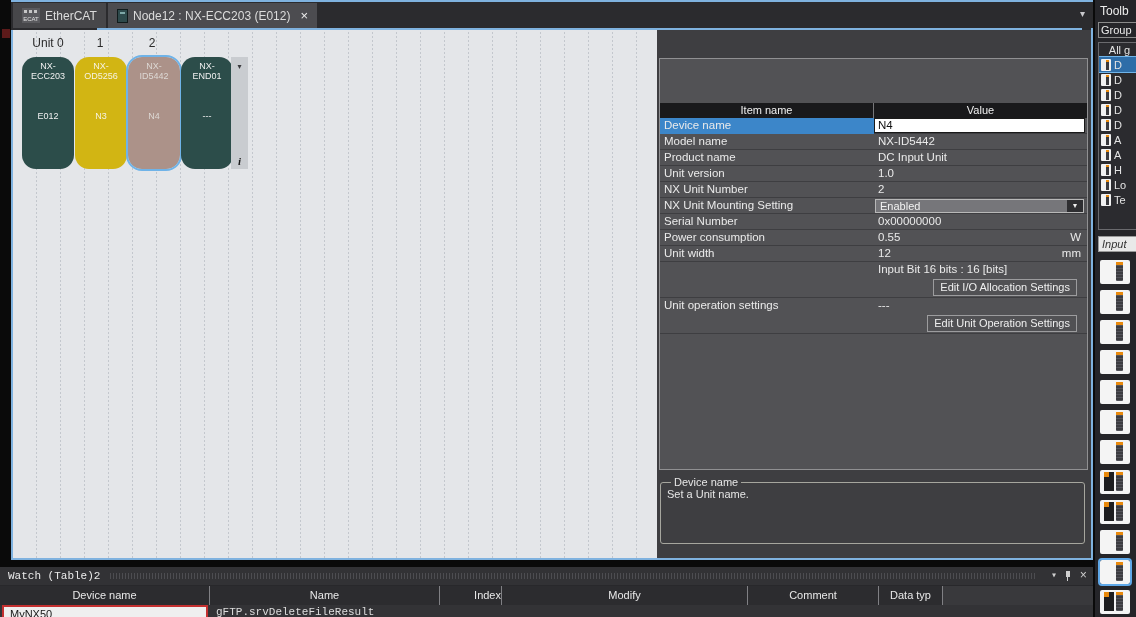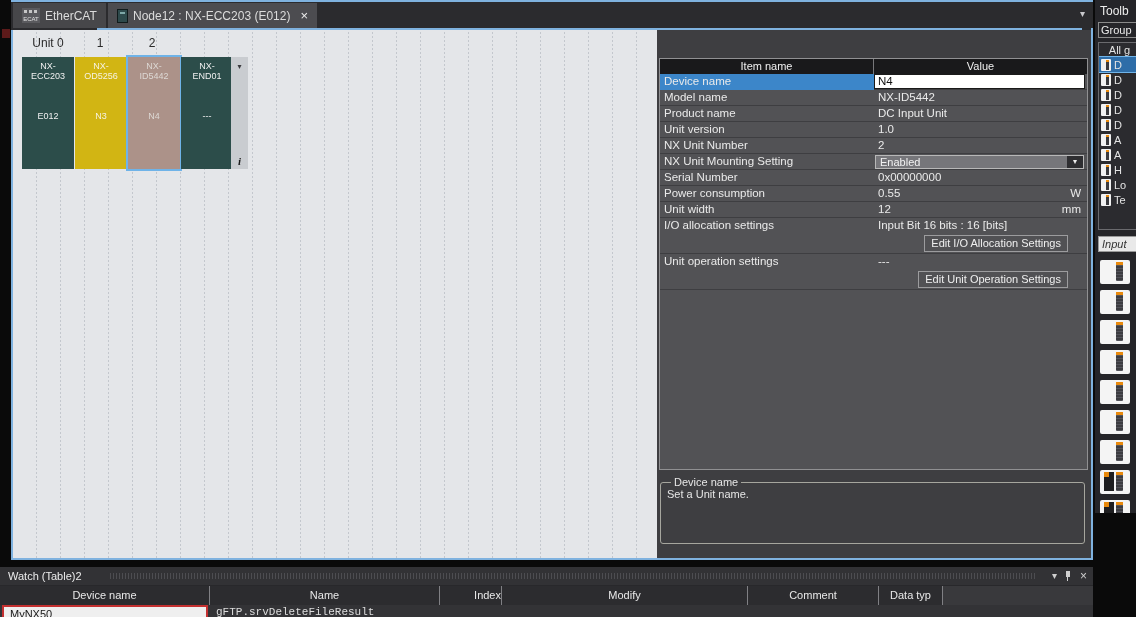--- a/index.html
+++ b/index.html
@@ -34,81 +34,81 @@
   .eb-right{left:1091px;top:28px;width:2px;height:532px;}
   .eb-bottom{left:11px;top:558px;width:1082px;height:2px;}
 
   
   .canvas{position:absolute;left:13px;top:30px;width:644px;height:528px;background:#e4e6e9;
      background-image:
         repeating-linear-gradient(to bottom,#e4e6e9 0 2px,rgba(228,230,233,0) 2px 4px),
         repeating-linear-gradient(to right,rgba(0,0,0,0) 0 23px,#c3c7cd 23px 24px);}
   .slot-label{position:absolute;top:6px;font-size:12px;color:#2a2a2a;transform:translateX(-50%);}
   .unit-row{position:absolute;left:9px;top:27px;display:flex;gap:1px;}
-  .unit-block{width:52px;height:112px;position:relative;font-size:9px;text-align:center;}
+  .unit-block{width:52px;height:112px;position:relative;font-size:9px;text-align:center;border-radius:14px;}
   .unit-block.selected{outline:2px solid #6fb3e8;}
   .ub-l1{display:block;margin-top:4px;}
   .ub-l2{display:block;}
   .ub-id{position:absolute;top:54px;left:0;right:0;}
   .unit-strip{position:absolute;left:218px;top:27px;width:17px;height:112px;background:#c9ccd0;text-align:center;}
   .strip-arrow{display:block;margin-top:5px;font-size:8px;color:#3a3a3e;}
   .strip-info{position:absolute;bottom:2px;left:0;right:0;font-family:"Liberation Serif",serif;
       font-style:italic;font-weight:bold;font-size:11px;color:#1a1a1a;}
 
   
   .panel{position:absolute;left:657px;top:30px;width:434px;height:528px;background:#3e3e41;}
   .insp-table{position:absolute;left:2px;top:28px;width:429px;height:412px;border:1px solid #909092;
       display:flex;flex-direction:column;background:#525255;}
-  .insp-head{height:15px;display:flex;background:#19191b;color:#f0f0f0;font-size:11px;line-height:15px;}
+  .insp-head{height:15px;display:flex;background:#19191b;color:#f0f0f0;font-size:11px;line-height:15px;margin-top:44px;}
   .ih-item{width:214px;text-align:center;border-right:1px solid #77777a;}
   .ih-val{flex:1;text-align:center;}
   .insp-row{position:relative;height:16px;border-bottom:1px solid #3e3e41;font-size:11.5px;color:#eaeaea;}
   .insp-row.tall{height:36px;}
   .insp-fill{flex:1;}
   .insp-label{position:absolute;left:0;top:0;width:214px;height:16px;padding:1px 0 0 4px;}
   .insp-label.sel{background:#3c86c9;}
   .insp-val{position:absolute;left:218px;top:1px;white-space:nowrap;}
   .insp-unit{position:absolute;right:6px;top:1px;}
   .insp-input{position:absolute;left:214px;top:0;right:2px;height:15px;background:#fff;
       border:1px solid #1a1a1a;color:#111;font-size:11.5px;padding:0 0 0 3px;line-height:13px;}
   .insp-dd{position:absolute;left:215px;top:1px;right:3px;height:14px;background:#76767a;
       border:1px solid #b8b8b8;color:#f2f2f2;font-size:11px;line-height:12px;padding-left:4px;}
   .dd-arrow{position:absolute;right:0;top:0;width:16px;height:12px;background:#2e2e31;
       text-align:center;font-size:8px;color:#eee;line-height:12px;}
-  .insp-btn{position:absolute;right:19px;top:17px;height:17px;background:#515154;
+  .insp-btn{position:absolute;right:10px;top:17px;height:17px;background:#515154;
       border:1px solid #9c9c9e;color:#efefef;font-size:11px;padding:0 6px;line-height:15px;white-space:nowrap;}
   .help-box{position:absolute;left:3px;top:446px;width:425px;height:68px;border:1px solid #a6a69e;
       border-radius:3px;color:#e6e6e6;font-size:11px;margin:0;padding:0 6px;}
   .help-box legend{padding:0 3px;margin-left:4px;font-size:11px;}
   .help-body{margin-top:0;}
 
   
   .watch{position:absolute;left:0;top:567px;width:1093px;height:50px;background:#28282b;}
   .watch-title{position:absolute;left:0;top:0;width:100%;height:18px;background:#323235;
-      color:#ececec;font-size:11px;line-height:18px;}
+      color:#ececec;font-size:11px;line-height:18px;font-family:Liberation Mono, monospace;}
   .watch-title .t{margin-left:8px;}
   .watch-dots{position:absolute;left:110px;right:56px;top:6px;height:6px;
       background:repeating-linear-gradient(90deg,#4d4d51 0 1px,rgba(0,0,0,0) 1px 3px);}
   .w-ico{position:absolute;top:3px;color:#cfcfcf;font-size:10px;line-height:12px;}
   .w-collapse{right:36px;}
   .w-close{right:6px;font-size:12px;}
   .pin{position:absolute;right:21px;top:4px;width:7px;height:11px;}
   .pin::before{content:"";position:absolute;left:1px;top:0;width:4px;height:6px;background:#cfcfcf;}
   .pin::after{content:"";position:absolute;left:2px;top:6px;width:1px;height:4px;background:#cfcfcf;}
   .watch-head{position:absolute;left:0;top:19px;width:100%;height:19px;background:#2c2c2f;display:flex;}
   .wh-cell{height:100%;color:#e8e8e8;font-size:11px;line-height:18px;text-align:center;
       border-right:1px solid #808084;overflow:hidden;white-space:nowrap;flex:none;}
   .wh-fill{flex:1;background:#39393c;border-right:none;}
   .watch-row{position:absolute;left:0;top:38px;width:100%;height:13px;background:#333336;}
   .w-device{position:absolute;left:2px;top:0;width:206px;height:20px;background:#efefef;
       border:2px solid #c43030;color:#161616;font-size:11px;line-height:15px;padding-left:6px;}
   .w-name{position:absolute;left:216px;top:1px;color:#dcdcdc;font-size:11px;white-space:nowrap;font-family:Liberation Mono, monospace;}
 
   
-  .sidebar{position:absolute;left:1095px;top:0;width:41px;height:513px;background:#252529;overflow:hidden;}
+  .sidebar{position:absolute;left:1095px;top:0;width:41px;height:617px;background:#252529;overflow:hidden;}
   .tb-title{margin:4px 0 0 5px;font-size:12px;color:#ececec;white-space:nowrap;}
   .tb-group{position:absolute;left:3px;top:22px;width:40px;height:16px;border:1px solid #8a8a8a;
       font-size:11px;color:#ececec;line-height:14px;padding-left:2px;white-space:nowrap;overflow:hidden;}
   .tb-list{position:absolute;left:3px;top:42px;width:40px;height:188px;border:1px solid #6a6a6e;
       background:#2b2b2f;overflow:hidden;}
   .tb-list-header{font-size:11px;color:#e4e4e4;padding:1px 0 1px 3px;white-space:nowrap;text-align:center;}
   .tb-item{height:15px;display:flex;align-items:center;gap:3px;padding-left:2px;font-size:11px;
       color:#e4e4e4;white-space:nowrap;}
   .tb-item.sel{background:#2e6da8;outline:1px solid #6fb3e8;}
   .mini-icon{width:10px;height:12px;background:#f2f2f2;border-radius:1px;position:relative;flex:none;}
@@ -215,21 +215,20 @@
             <span class="insp-val">0x00000000</span>
           </div><div class="insp-row">
             <div class="insp-label">Power consumption</div>
             <span class="insp-val">0.55</span>
             <span class="insp-unit">W</span>
           </div><div class="insp-row">
             <div class="insp-label">Unit width</div>
             <span class="insp-val">12</span>
             <span class="insp-unit">mm</span>
           </div><div class="insp-row tall">
-            <div class="insp-label">I/O allocation settings</div>
             <span class="insp-val">Input Bit 16 bits : 16 [bits]</span>
             <button class="insp-btn">Edit I/O Allocation Settings</button>
           </div><div class="insp-row tall">
             <div class="insp-label">Unit operation settings</div>
             <span class="insp-val">---</span>
             <button class="insp-btn">Edit Unit Operation Settings</button>
           </div></div>
       <div class="insp-fill"></div>
     </div>
     <fieldset class="help-box">

